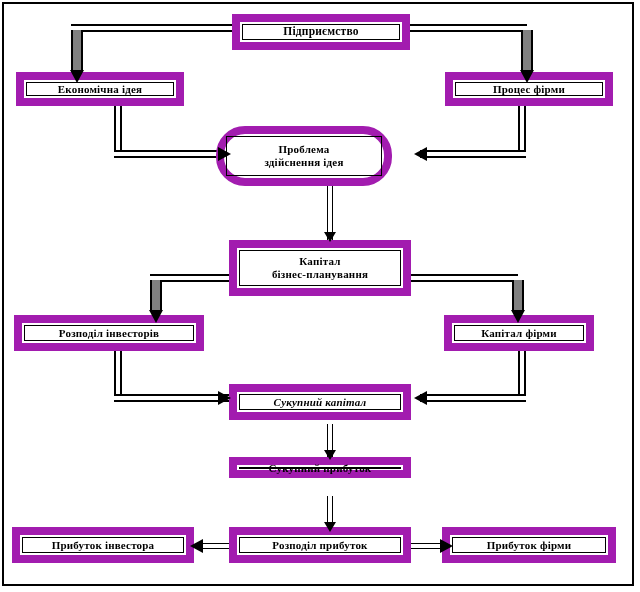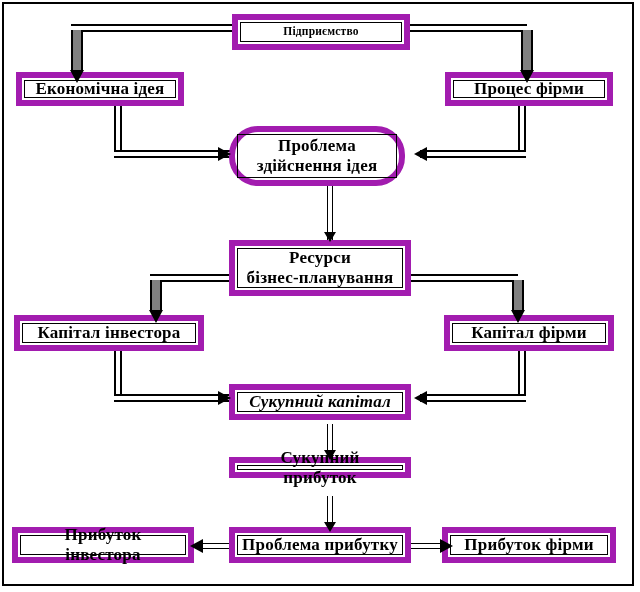--- a/index.html
+++ b/index.html
@@ -16,41 +16,41 @@
     left:2px;top:2px;
     width:632px;height:584px;
     border:2px solid #000000;
     box-sizing:border-box;
   }
   
   .box{
     position:absolute;
     box-sizing:border-box;
     background:#ffffff;
-    border:6px solid #a21caf;
+    border:8px solid #a21caf;
     padding:2px;
     z-index:5;
   }
   .box .inner{
     width:100%;height:100%;
     box-sizing:border-box;
     border:1px solid #000000;
     display:flex;
     align-items:center;
     justify-content:center;
     text-align:center;
     line-height:1.15;
   }
   .box .lbl{
     font-weight:bold;
     color:#000000;
     letter-spacing:0.2px;
     padding:0 4px;
   }
-  .f11 .lbl{font-size:17px;}
+  .f11 .lbl{font-size:11px;}
   .f12 .lbl{font-size:11.5px;}
 
   
   
   .seg{
     position:absolute;
     box-sizing:border-box;
     z-index:3;
     background:#ffffff;
   }
@@ -159,65 +159,65 @@
       <span class="lbl">Економічна ідея</span>
     </div>
   </div>
 
   <div class="box f11" style="left:445px;top:72px;width:168px;height:34px;">
     <div class="inner">
       <span class="lbl">Процес фірми</span>
     </div>
   </div>
 
-  <div class="box f11" style="left:229px;top:126px;width:176px;height:60px;border-radius:29px;">
+  <div class="box f11" style="left:216px;top:126px;width:176px;height:60px;border-radius:29px;">
     <div class="inner">
       <div>
         <div class="lbl">Проблема</div>
         <div class="lbl">здійснення ідея</div>
       </div>
     </div>
   </div>
 
   <div class="box f11" style="left:229px;top:240px;width:182px;height:56px;">
     <div class="inner">
       <div>
-        <div class="lbl">Ресурси</div>
+        <div class="lbl">Капітал</div>
         <div class="lbl">бізнес-планування</div>
       </div>
     </div>
   </div>
 
   <div class="box f11" style="left:14px;top:315px;width:190px;height:36px;">
     <div class="inner">
-      <span class="lbl">Капітал інвестора</span>
-    </div>
-  </div>
-
-  <div class="box f11" style="left:444px;top:315px;width:170px;height:36px;">
+      <span class="lbl">Розподіл інвесторів</span>
+    </div>
+  </div>
+
+  <div class="box f11" style="left:444px;top:315px;width:150px;height:36px;">
     <div class="inner">
       <span class="lbl">Капітал фірми</span>
     </div>
   </div>
 
   <div class="box f11" style="left:229px;top:384px;width:182px;height:36px;font-style:italic;">
     <div class="inner">
       <span class="lbl">Сукупний капітал</span>
     </div>
   </div>
 
   <div class="box f11" style="left:229px;top:457px;width:182px;height:21px;">
     <div class="inner">
       <span class="lbl">Сукупний прибуток</span>
     </div>
   </div>
 
   <div class="box f11" style="left:229px;top:527px;width:182px;height:36px;">
     <div class="inner">
-      <span class="lbl">Проблема прибутку</span>
+      <span class="lbl">Розподіл прибуток</span>
     </div>
   </div>
 
   <div class="box f11" style="left:442px;top:527px;width:174px;height:36px;">
     <div class="inner">
       <span class="lbl">Прибуток фірми</span>
     </div>
   </div>
 
   <div class="box f11" style="left:12px;top:527px;width:182px;height:36px;">

